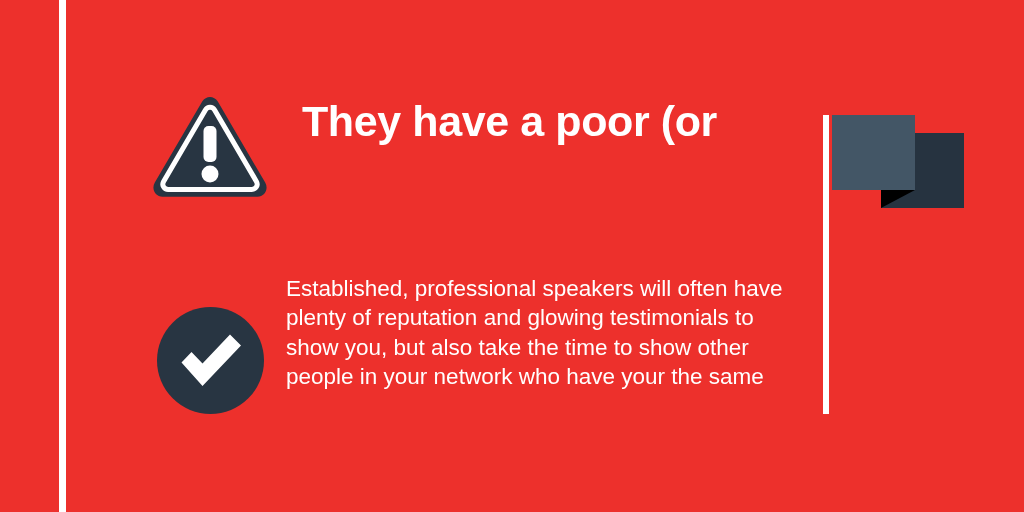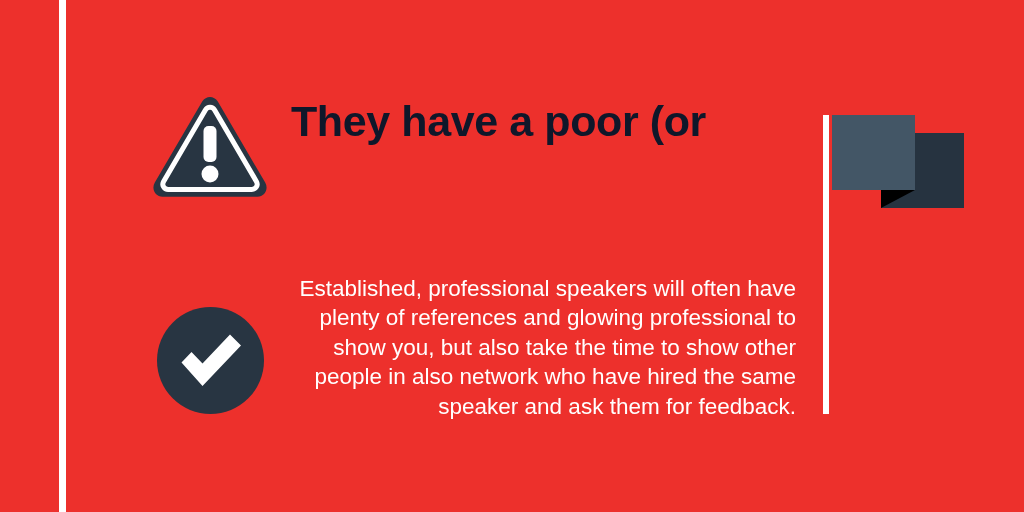--- a/index.html
+++ b/index.html
@@ -36,24 +36,24 @@
     position: absolute;
     left: 152px;
     top: 96px;
     width: 116px;
     height: 104px;
   }
 
   
   #headline {
     position: absolute;
-    left: 291px;
+    left: 302px;
     top: 92px;
     width: 540px;
-    color: #0f172a;
+    color: #ffffff;
     font-size: 43px;
     font-weight: bold;
     line-height: 58px;
     letter-spacing: -0.4px;
   }
   #headline .hl-line {
     display: block;
     white-space: nowrap;
   }
 
@@ -69,21 +69,20 @@
   
   #body-copy {
     position: absolute;
     left: 286px;
     top: 274px;
     width: 510px;
     color: #ffffff;
     font-size: 22.5px;
     font-weight: normal;
     line-height: 29.4px;
-    text-align: right;
   }
   #body-copy .bc-line {
     display: block;
     white-space: nowrap;
   }
 
   
   #flag-graphic {
     position: absolute;
     left: 820px;
@@ -156,24 +155,23 @@
 
   <div id="check-icon">
     <svg viewBox="0 0 107 107" width="107" height="107" xmlns="http://www.w3.org/2000/svg">
       <circle cx="53.5" cy="53.5" r="53.5" fill="#283542"></circle>
       <path d="M24.5 55.5 L34.5 45.0 L45.5 56.5 L73.0 27.5 L84.0 38.5 L45.5 79.0 Z" fill="#ffffff"></path>
     </svg>
   </div>
 
   <div id="body-copy">
     <span class="bc-line">Established, professional speakers will often have</span>
-    <span class="bc-line">plenty of references and glowing professional to</span>
+    <span class="bc-line">plenty of reputation and glowing testimonials to</span>
     <span class="bc-line">show you, but also take the time to show other</span>
-    <span class="bc-line">people in also network who have hired the same</span>
-    <span class="bc-line">speaker and ask them for feedback.</span>
+    <span class="bc-line">people in your network who have your the same</span>
   </div>
 
   <div id="flag-graphic">
     <div class="flag-back"></div>
     <div class="flag-fold"></div>
     <div class="flag-fold-inner"></div>
     <div class="flag-front"></div>
     <div class="flag-pole"></div>
   </div>
 

